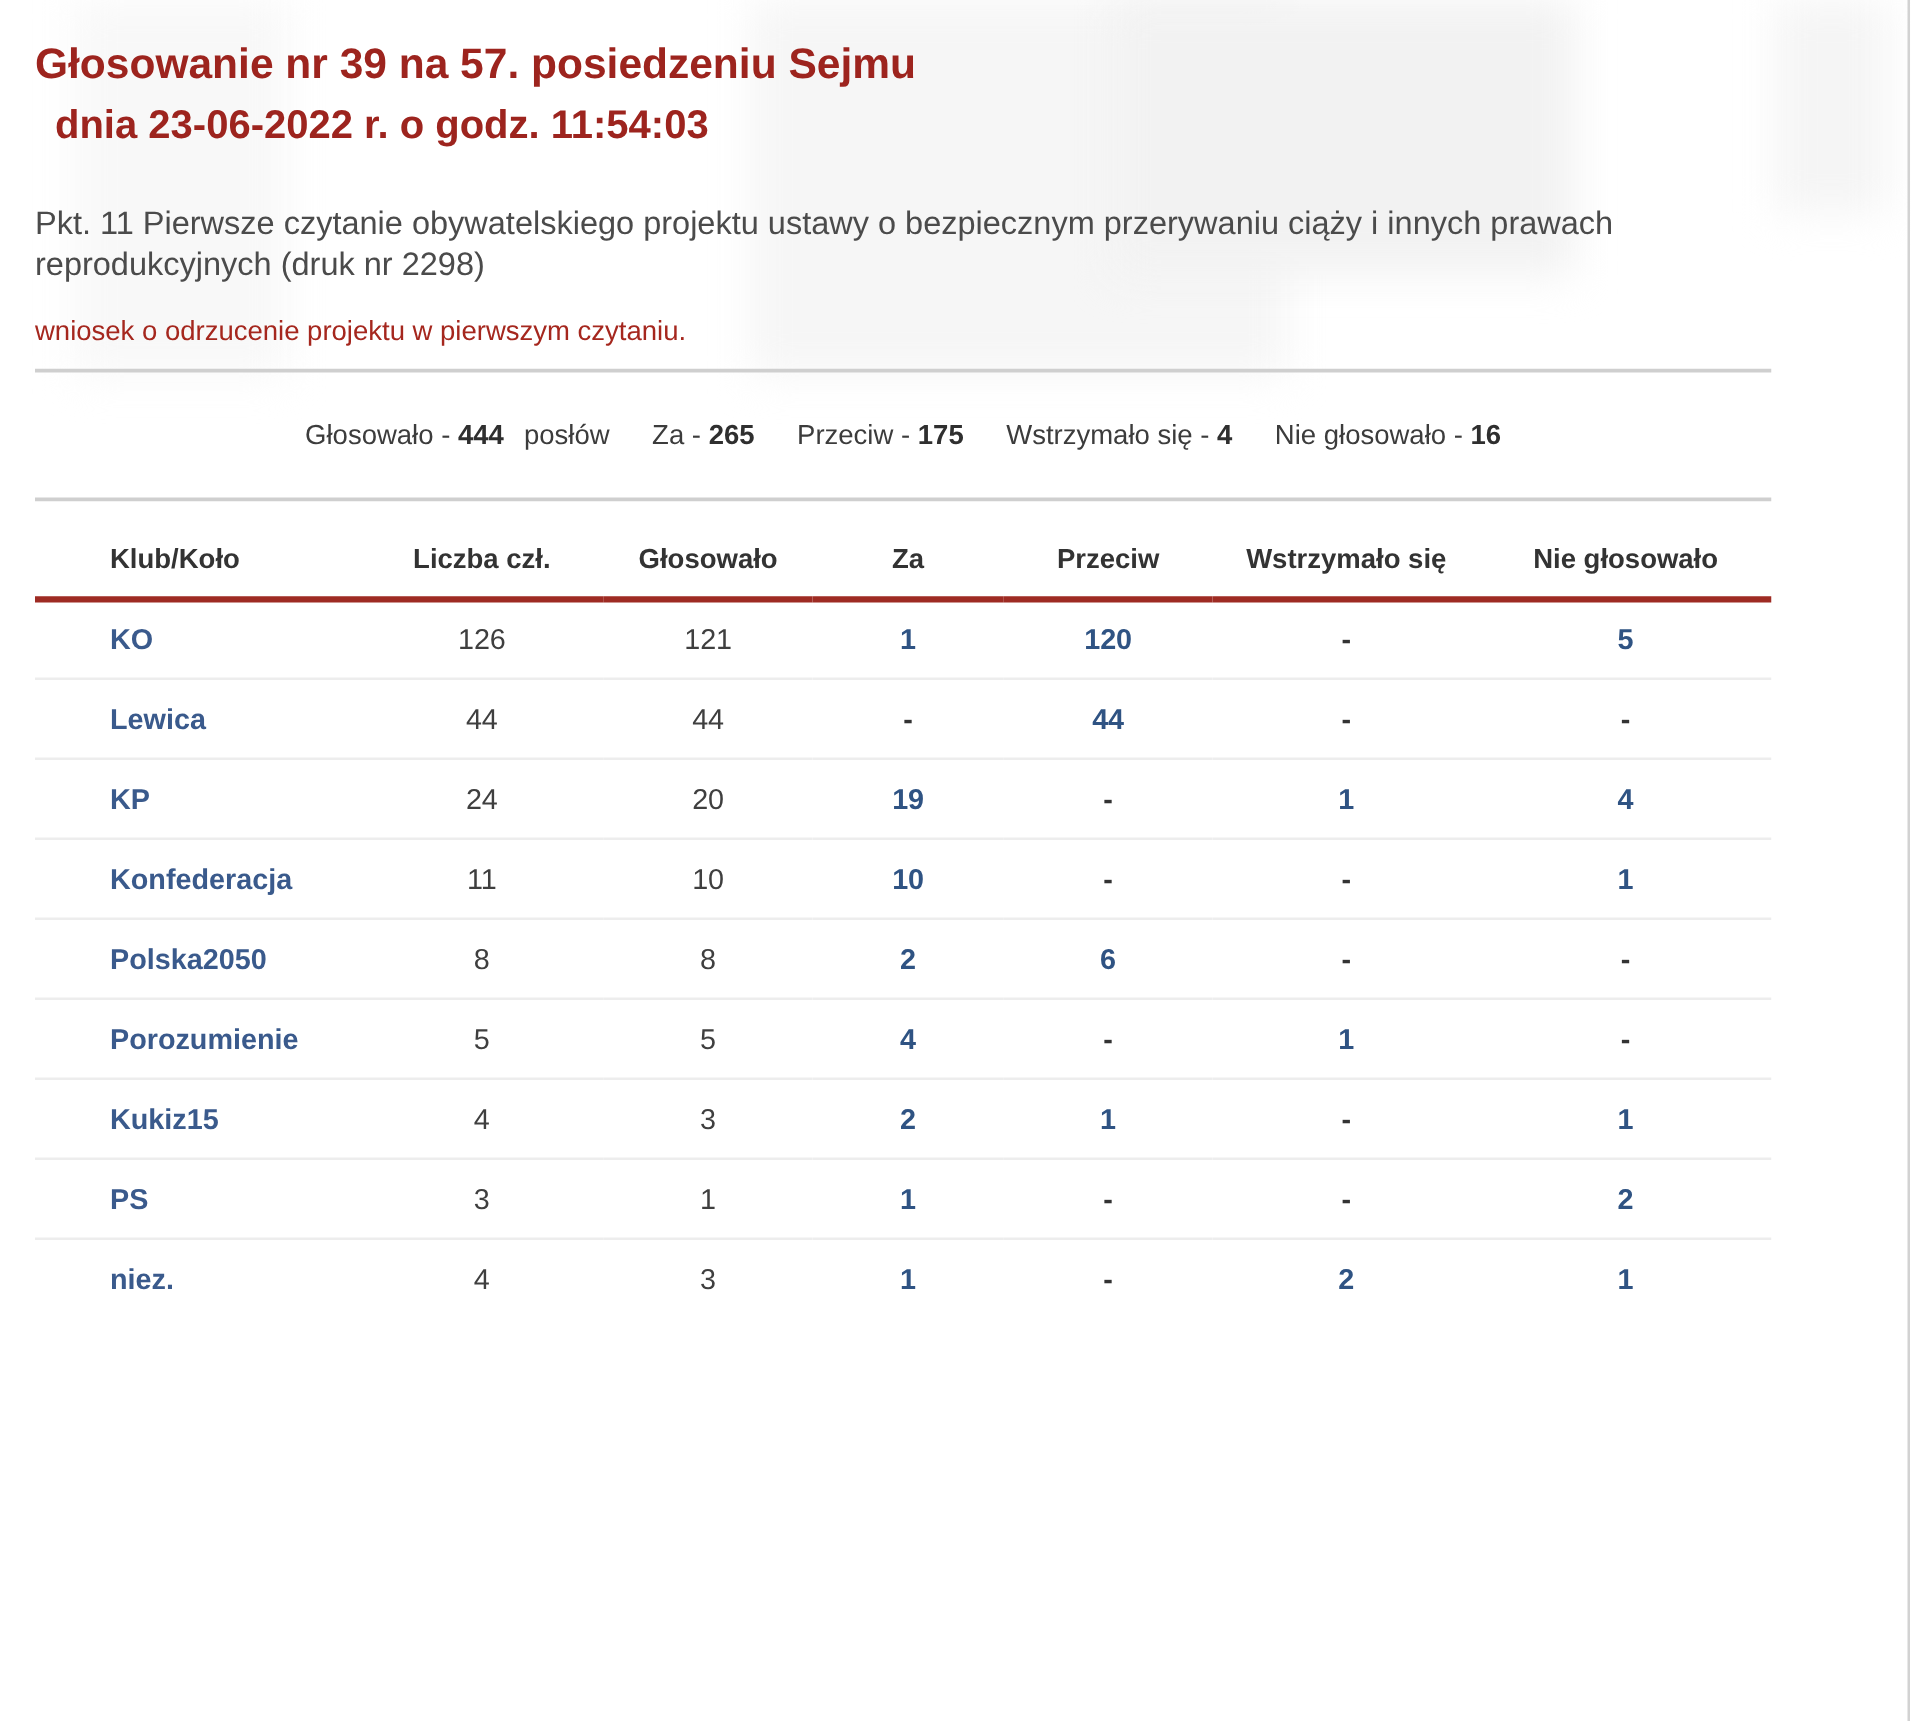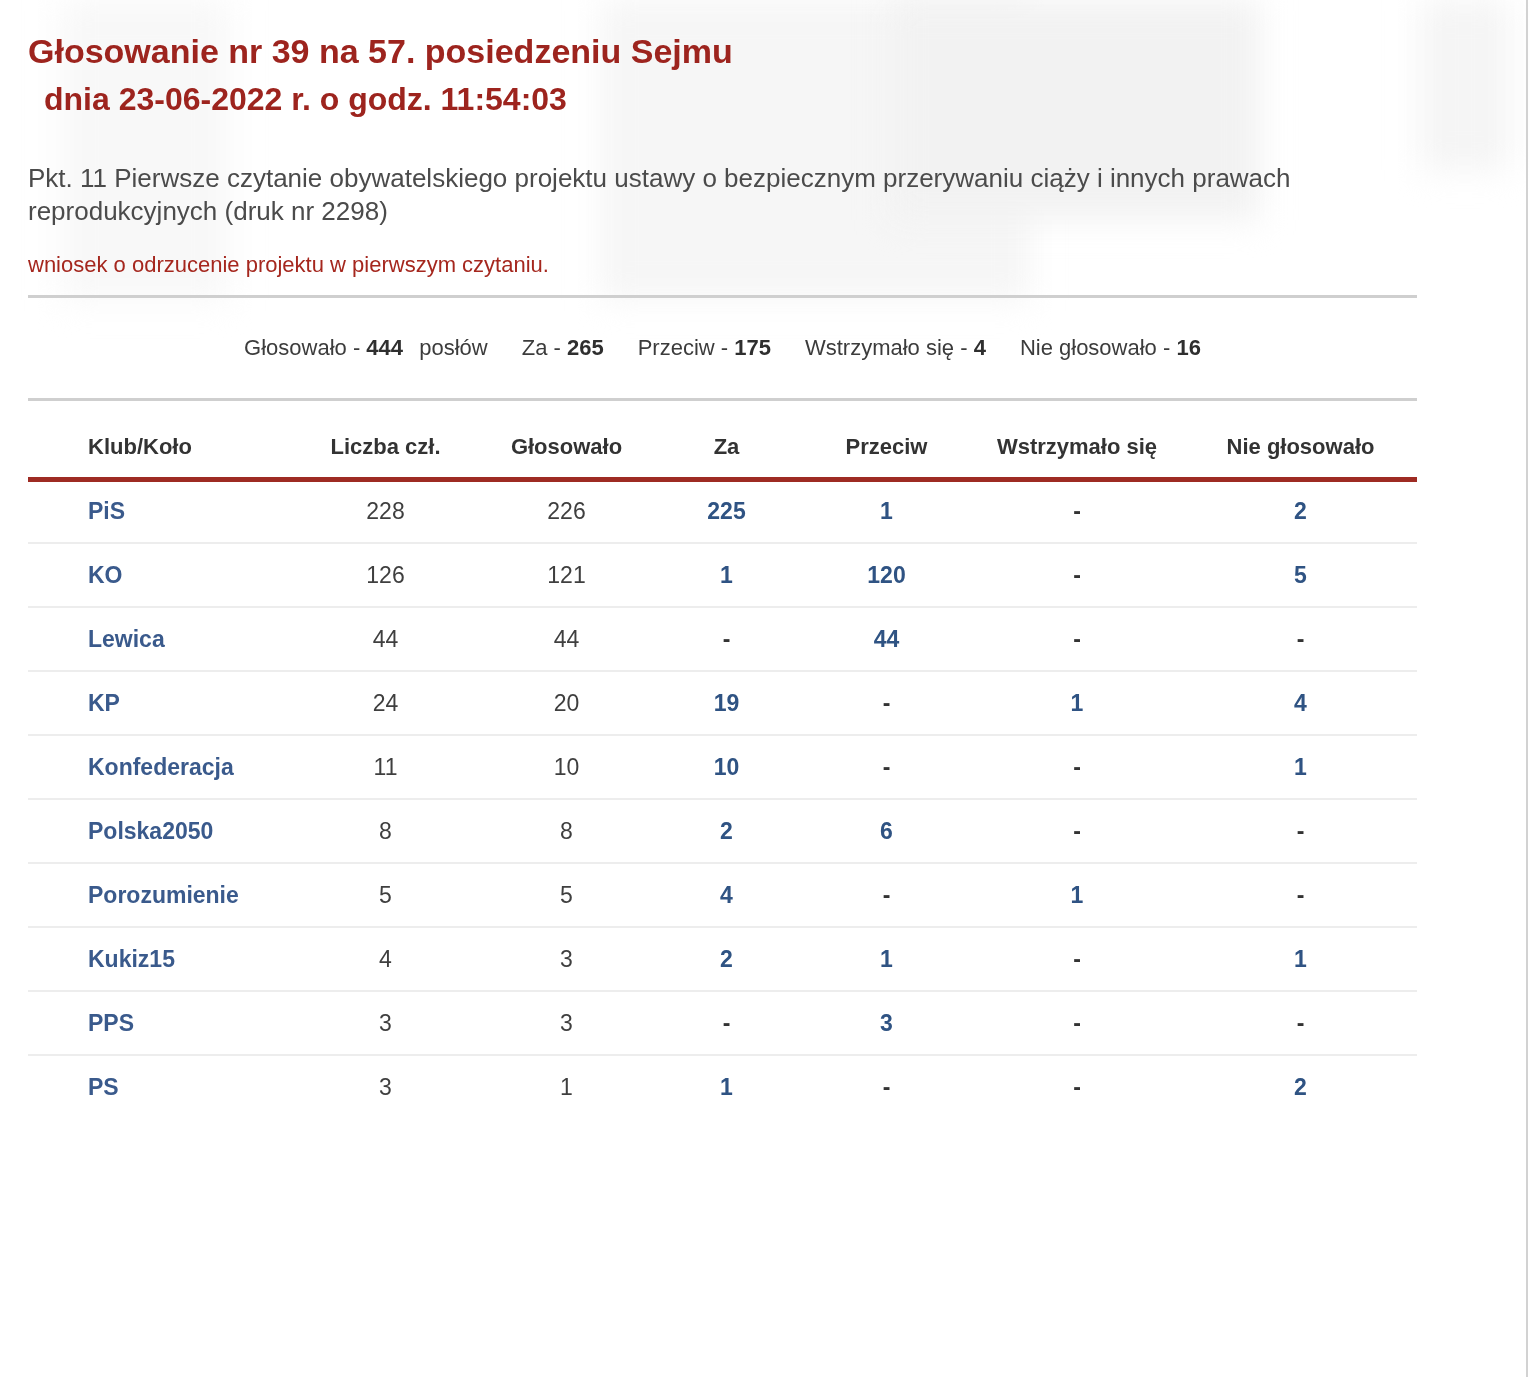--- a/index.html
+++ b/index.html
@@ -161,29 +161,20 @@
           <th>Liczba czł.</th>
           <th>Głosowało</th>
           <th>Za</th>
           <th>Przeciw</th>
           <th>Wstrzymało się</th>
           <th>Nie głosowało</th>
         </tr>
     </thead>
     <tbody id="vote-rows">
         <tr>
-          <td class="club">PiS</td>
-          <td class="num-gray">228</td>
-          <td class="num-gray">226</td>
-          <td class="num-blue">225</td>
-          <td class="num-blue">1</td>
-          <td class="dash">-</td>
-          <td class="num-blue">2</td>
-        </tr>
-        <tr>
           <td class="club">KO</td>
           <td class="num-gray">126</td>
           <td class="num-gray">121</td>
           <td class="num-blue">1</td>
           <td class="num-blue">120</td>
           <td class="dash">-</td>
           <td class="num-blue">5</td>
         </tr>
         <tr>
           <td class="club">Lewica</td>
@@ -233,35 +224,35 @@
         <tr>
           <td class="club">Kukiz15</td>
           <td class="num-gray">4</td>
           <td class="num-gray">3</td>
           <td class="num-blue">2</td>
           <td class="num-blue">1</td>
           <td class="dash">-</td>
           <td class="num-blue">1</td>
         </tr>
         <tr>
-          <td class="club">PPS</td>
-          <td class="num-gray">3</td>
-          <td class="num-gray">3</td>
-          <td class="dash">-</td>
-          <td class="num-blue">3</td>
-          <td class="dash">-</td>
-          <td class="dash">-</td>
-        </tr>
-        <tr>
           <td class="club">PS</td>
           <td class="num-gray">3</td>
           <td class="num-gray">1</td>
           <td class="num-blue">1</td>
           <td class="dash">-</td>
           <td class="dash">-</td>
           <td class="num-blue">2</td>
         </tr>
+        <tr>
+          <td class="club">niez.</td>
+          <td class="num-gray">4</td>
+          <td class="num-gray">3</td>
+          <td class="num-blue">1</td>
+          <td class="dash">-</td>
+          <td class="num-blue">2</td>
+          <td class="num-blue">1</td>
+        </tr>
       </tbody>
   </table>
 
 </div>
 
 <div class="window-edge"></div>
 
 </body></html>

